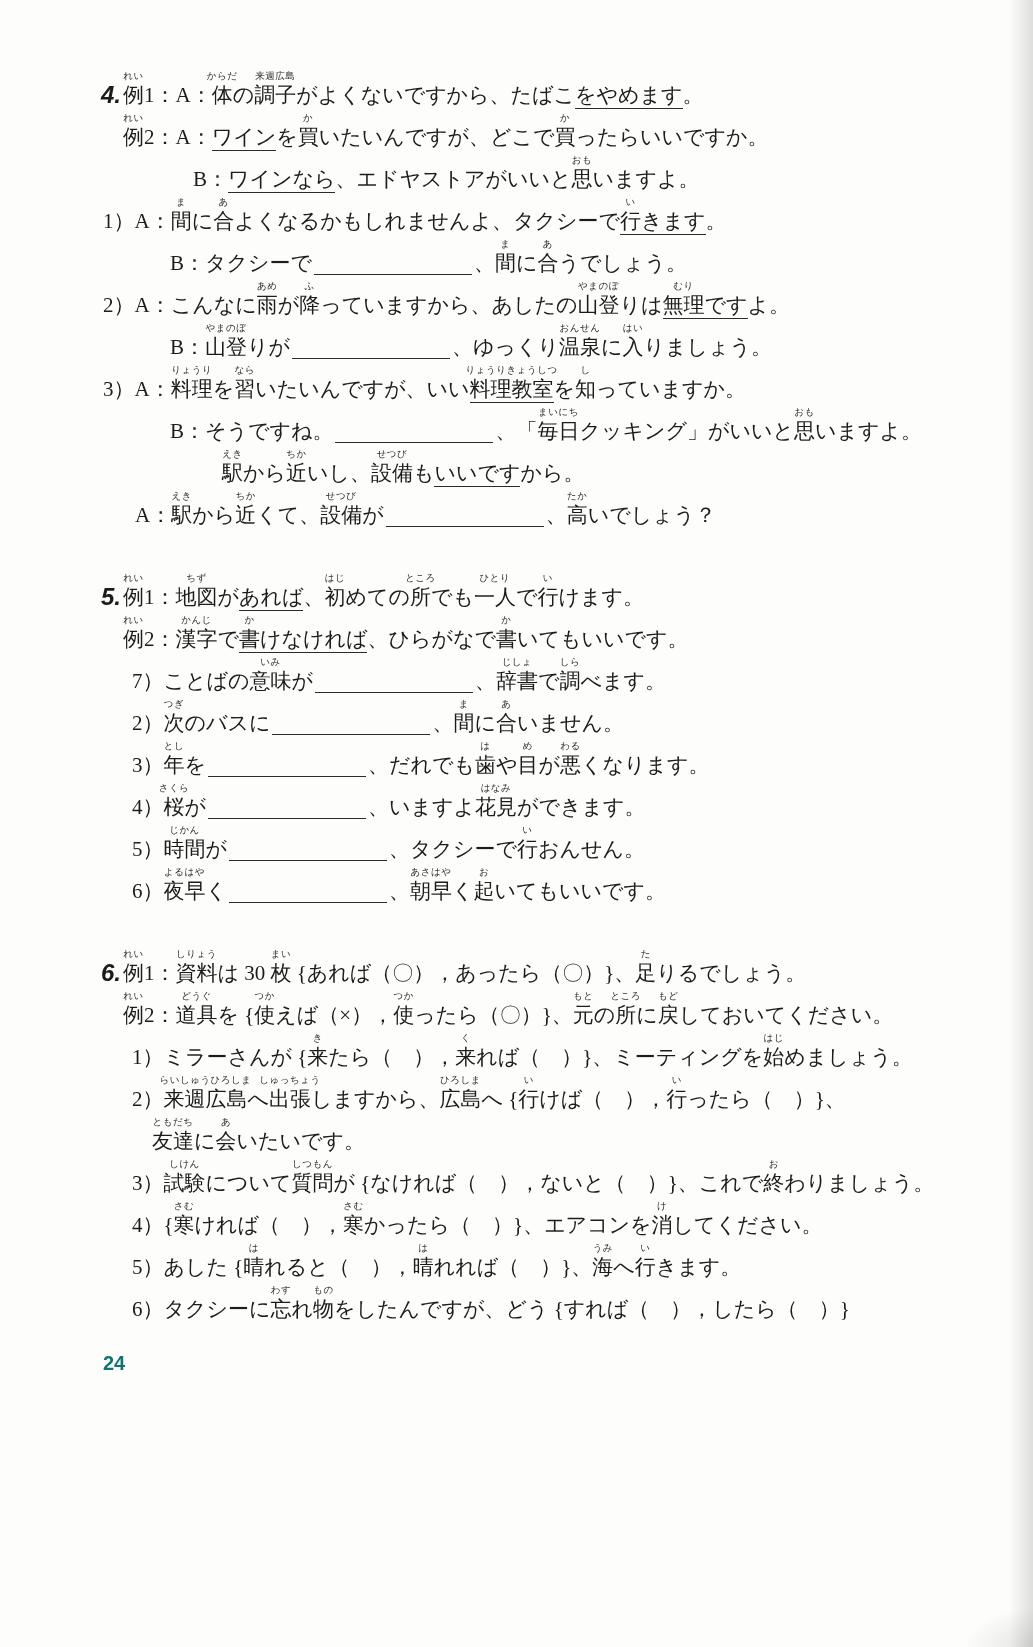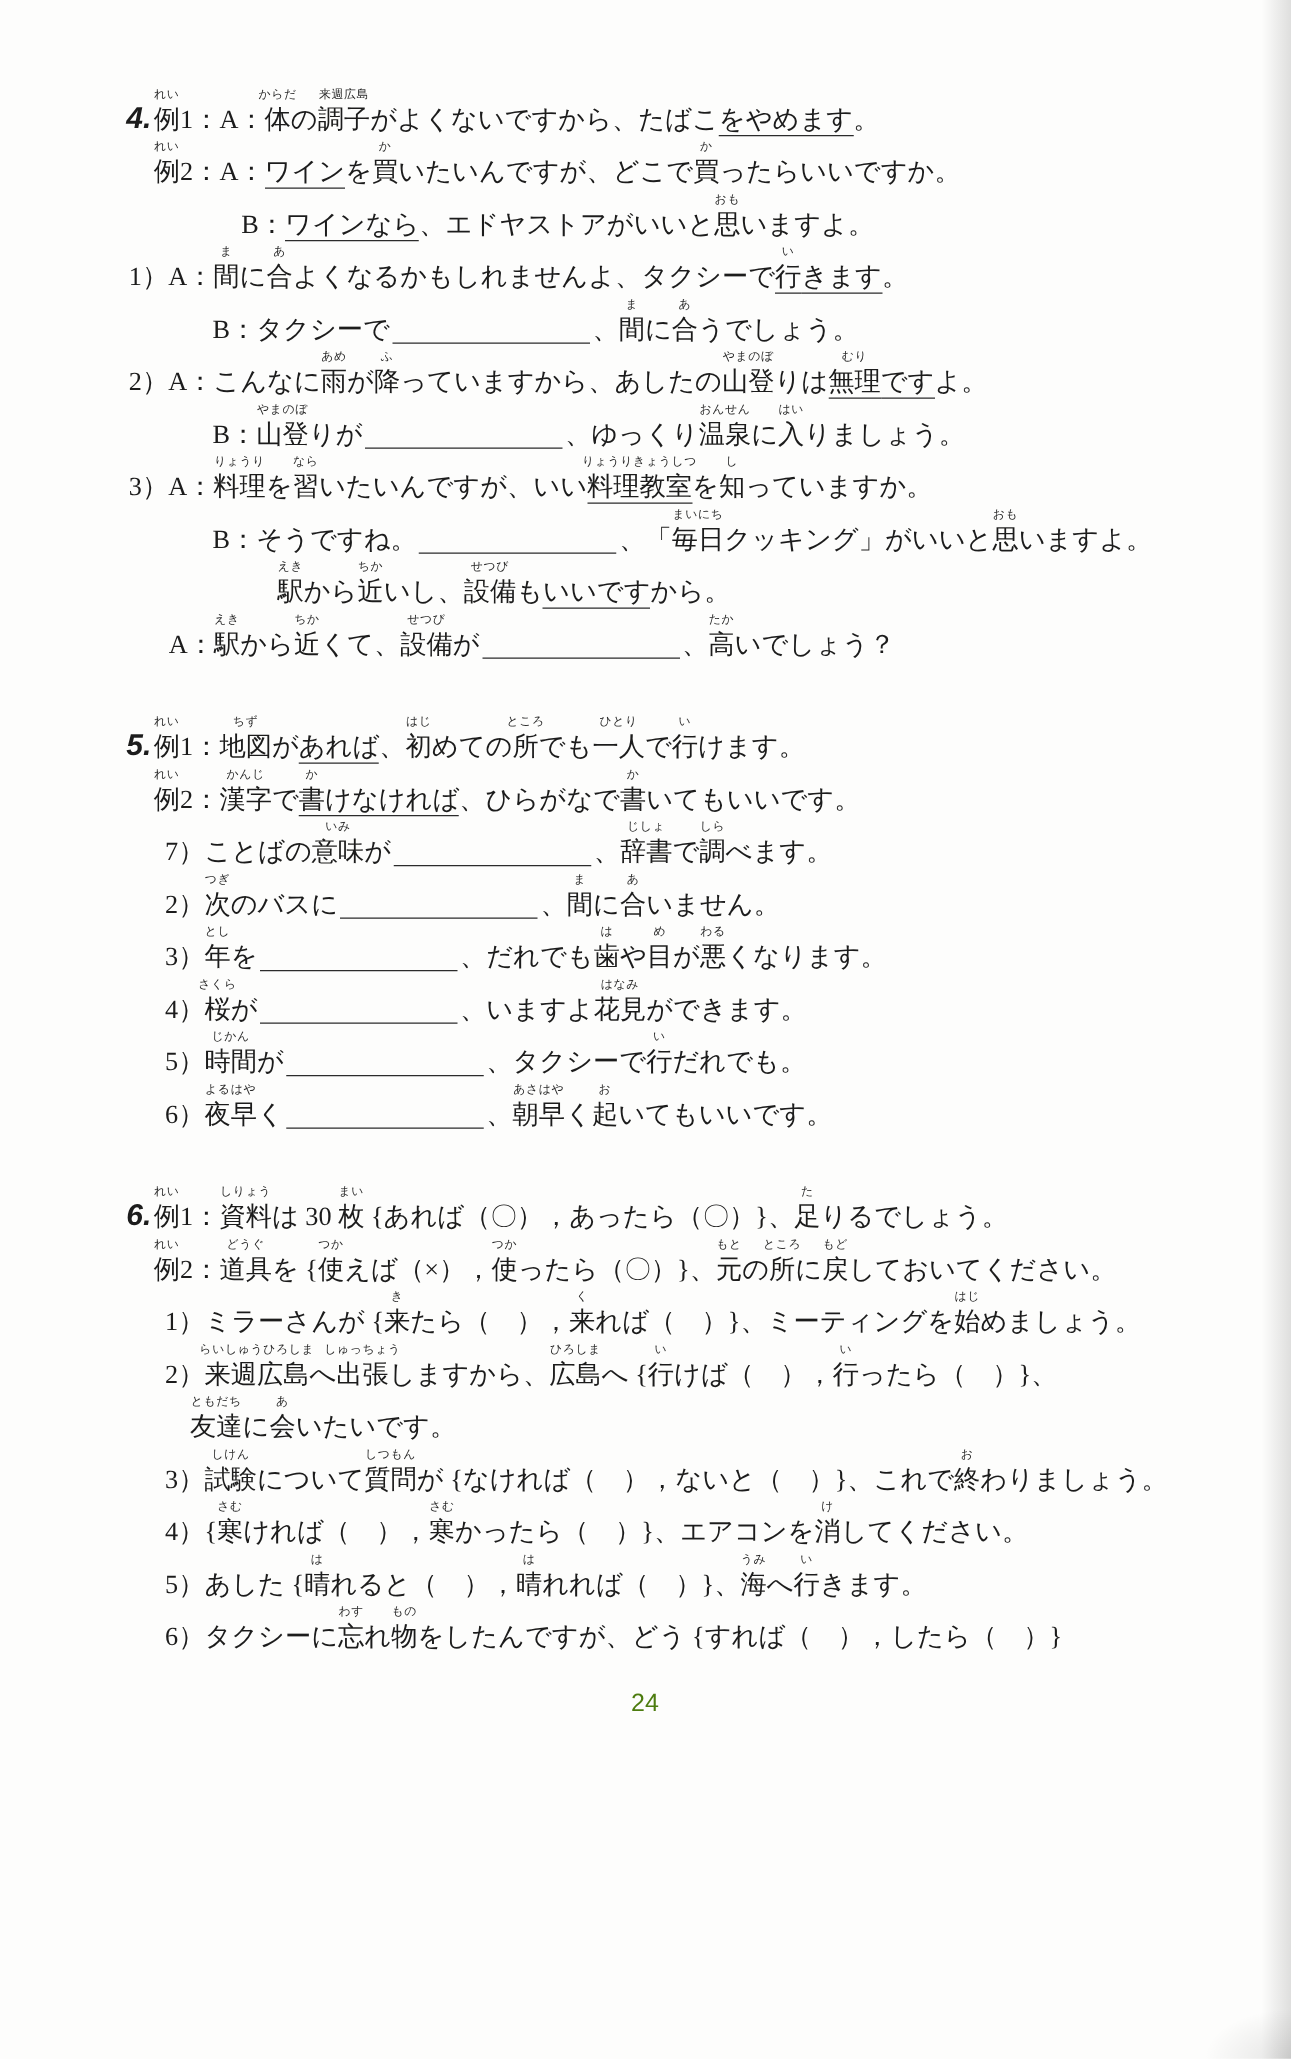--- a/index.html
+++ b/index.html
@@ -43,23 +43,23 @@
     font-size:9.5px;line-height:1;letter-spacing:0.5px;white-space:nowrap;
     color:#2a2a2a;
   }
   .u{border-bottom:1.6px solid #2b2b2b;padding-bottom:1px;}
   .blank{
     display:inline-block;width:158px;height:2px;
     border-bottom:1.7px solid #2b2b2b;
     vertical-align:-5px;margin:0 2px;
   }
   .page-num{
-    margin-top:22px;width:826px;text-align:center;
+    margin-top:22px;width:826px;
     font-family:"Liberation Sans","DejaVu Sans",sans-serif;
-    font-weight:normal;font-size:20px;color:#4d7c0f;
+    font-weight:bold;font-size:20px;color:#0f766e;
   }
 </style>
 </head>
 <body>
 
 <div class="edge"></div>
 <div class="corner"></div>
 
 <div class="content">
 
@@ -78,21 +78,21 @@
       <div class="line na"><span class="t">A：</span><span class="rb"><span>駅</span><span class="rt">えき</span></span><span class="t">から</span><span class="rb"><span>近</span><span class="rt">ちか</span></span><span class="t">くて、</span><span class="rb"><span>設備</span><span class="rt">せつび</span></span><span class="t">が</span><span class="blank"></span><span class="t">、</span><span class="rb"><span>高</span><span class="rt">たか</span></span><span class="t">いでしょう？</span></div>
     </div>
     <div class="section">
       <span class="sec-num">5.</span>
       <div class="line ex"><span class="rb"><span>例</span><span class="rt">れい</span></span><span class="t">1：</span><span class="rb"><span>地図</span><span class="rt">ちず</span></span><span class="t">が</span><span class="t u">あれば</span><span class="t">、</span><span class="rb"><span>初</span><span class="rt">はじ</span></span><span class="t">めての</span><span class="rb"><span>所</span><span class="rt">ところ</span></span><span class="t">でも</span><span class="rb"><span>一人</span><span class="rt">ひとり</span></span><span class="t">で</span><span class="rb"><span>行</span><span class="rt">い</span></span><span class="t">けます。</span></div>
       <div class="line ex"><span class="rb"><span>例</span><span class="rt">れい</span></span><span class="t">2：</span><span class="rb"><span>漢字</span><span class="rt">かんじ</span></span><span class="t">で</span><span class="rb u"><span>書</span><span class="rt">か</span></span><span class="t u">けなければ</span><span class="t">、ひらがなで</span><span class="rb"><span>書</span><span class="rt">か</span></span><span class="t">いてもいいです。</span></div>
       <div class="line n5"><span class="t">7）ことばの</span><span class="rb"><span>意味</span><span class="rt">いみ</span></span><span class="t">が</span><span class="blank"></span><span class="t">、</span><span class="rb"><span>辞書</span><span class="rt">じしょ</span></span><span class="t">で</span><span class="rb"><span>調</span><span class="rt">しら</span></span><span class="t">べます。</span></div>
       <div class="line n5"><span class="t">2）</span><span class="rb"><span>次</span><span class="rt">つぎ</span></span><span class="t">のバスに</span><span class="blank"></span><span class="t">、</span><span class="rb"><span>間</span><span class="rt">ま</span></span><span class="t">に</span><span class="rb"><span>合</span><span class="rt">あ</span></span><span class="t">いません。</span></div>
       <div class="line n5"><span class="t">3）</span><span class="rb"><span>年</span><span class="rt">とし</span></span><span class="t">を</span><span class="blank"></span><span class="t">、だれでも</span><span class="rb"><span>歯</span><span class="rt">は</span></span><span class="t">や</span><span class="rb"><span>目</span><span class="rt">め</span></span><span class="t">が</span><span class="rb"><span>悪</span><span class="rt">わる</span></span><span class="t">くなります。</span></div>
       <div class="line n5"><span class="t">4）</span><span class="rb"><span>桜</span><span class="rt">さくら</span></span><span class="t">が</span><span class="blank"></span><span class="t">、いますよ</span><span class="rb"><span>花見</span><span class="rt">はなみ</span></span><span class="t">ができます。</span></div>
-      <div class="line n5"><span class="t">5）</span><span class="rb"><span>時間</span><span class="rt">じかん</span></span><span class="t">が</span><span class="blank"></span><span class="t">、タクシーで</span><span class="rb"><span>行</span><span class="rt">い</span></span><span class="t">だれでも。</span></div>
+      <div class="line n5"><span class="t">5）</span><span class="rb"><span>時間</span><span class="rt">じかん</span></span><span class="t">が</span><span class="blank"></span><span class="t">、タクシーで</span><span class="rb"><span>行</span><span class="rt">い</span></span><span class="t">おんせん。</span></div>
       <div class="line n5"><span class="t">6）</span><span class="rb"><span>夜早</span><span class="rt">よるはや</span></span><span class="t">く</span><span class="blank"></span><span class="t">、</span><span class="rb"><span>朝早</span><span class="rt">あさはや</span></span><span class="t">く</span><span class="rb"><span>起</span><span class="rt">お</span></span><span class="t">いてもいいです。</span></div>
     </div>
     <div class="section">
       <span class="sec-num">6.</span>
       <div class="line ex"><span class="rb"><span>例</span><span class="rt">れい</span></span><span class="t">1：</span><span class="rb"><span>資料</span><span class="rt">しりょう</span></span><span class="t">は 30 </span><span class="rb"><span>枚</span><span class="rt">まい</span></span><span class="t"> {あれば（〇），あったら（〇）}、</span><span class="rb"><span>足</span><span class="rt">た</span></span><span class="t">りるでしょう。</span></div>
       <div class="line ex"><span class="rb"><span>例</span><span class="rt">れい</span></span><span class="t">2：</span><span class="rb"><span>道具</span><span class="rt">どうぐ</span></span><span class="t">を {</span><span class="rb"><span>使</span><span class="rt">つか</span></span><span class="t">えば（×），</span><span class="rb"><span>使</span><span class="rt">つか</span></span><span class="t">ったら（〇）}、</span><span class="rb"><span>元</span><span class="rt">もと</span></span><span class="t">の</span><span class="rb"><span>所</span><span class="rt">ところ</span></span><span class="t">に</span><span class="rb"><span>戻</span><span class="rt">もど</span></span><span class="t">しておいてください。</span></div>
       <div class="line n5"><span class="t">1）ミラーさんが {</span><span class="rb"><span>来</span><span class="rt">き</span></span><span class="t">たら（　），</span><span class="rb"><span>来</span><span class="rt">く</span></span><span class="t">れば（　）}、ミーティングを</span><span class="rb"><span>始</span><span class="rt">はじ</span></span><span class="t">めましょう。</span></div>
       <div class="line n5"><span class="t">2）</span><span class="rb"><span>来週広島</span><span class="rt">らいしゅうひろしま</span></span><span class="t">へ</span><span class="rb"><span>出張</span><span class="rt">しゅっちょう</span></span><span class="t">しますから、</span><span class="rb"><span>広島</span><span class="rt">ひろしま</span></span><span class="t">へ {</span><span class="rb"><span>行</span><span class="rt">い</span></span><span class="t">けば（　），</span><span class="rb"><span>行</span><span class="rt">い</span></span><span class="t">ったら（　）}、</span></div>
       <div class="line c6"><span class="rb"><span>友達</span><span class="rt">ともだち</span></span><span class="t">に</span><span class="rb"><span>会</span><span class="rt">あ</span></span><span class="t">いたいです。</span></div>
       <div class="line n5"><span class="t">3）</span><span class="rb"><span>試験</span><span class="rt">しけん</span></span><span class="t">について</span><span class="rb"><span>質問</span><span class="rt">しつもん</span></span><span class="t">が {なければ（　），ないと（　）}、これで</span><span class="rb"><span>終</span><span class="rt">お</span></span><span class="t">わりましょう。</span></div>

